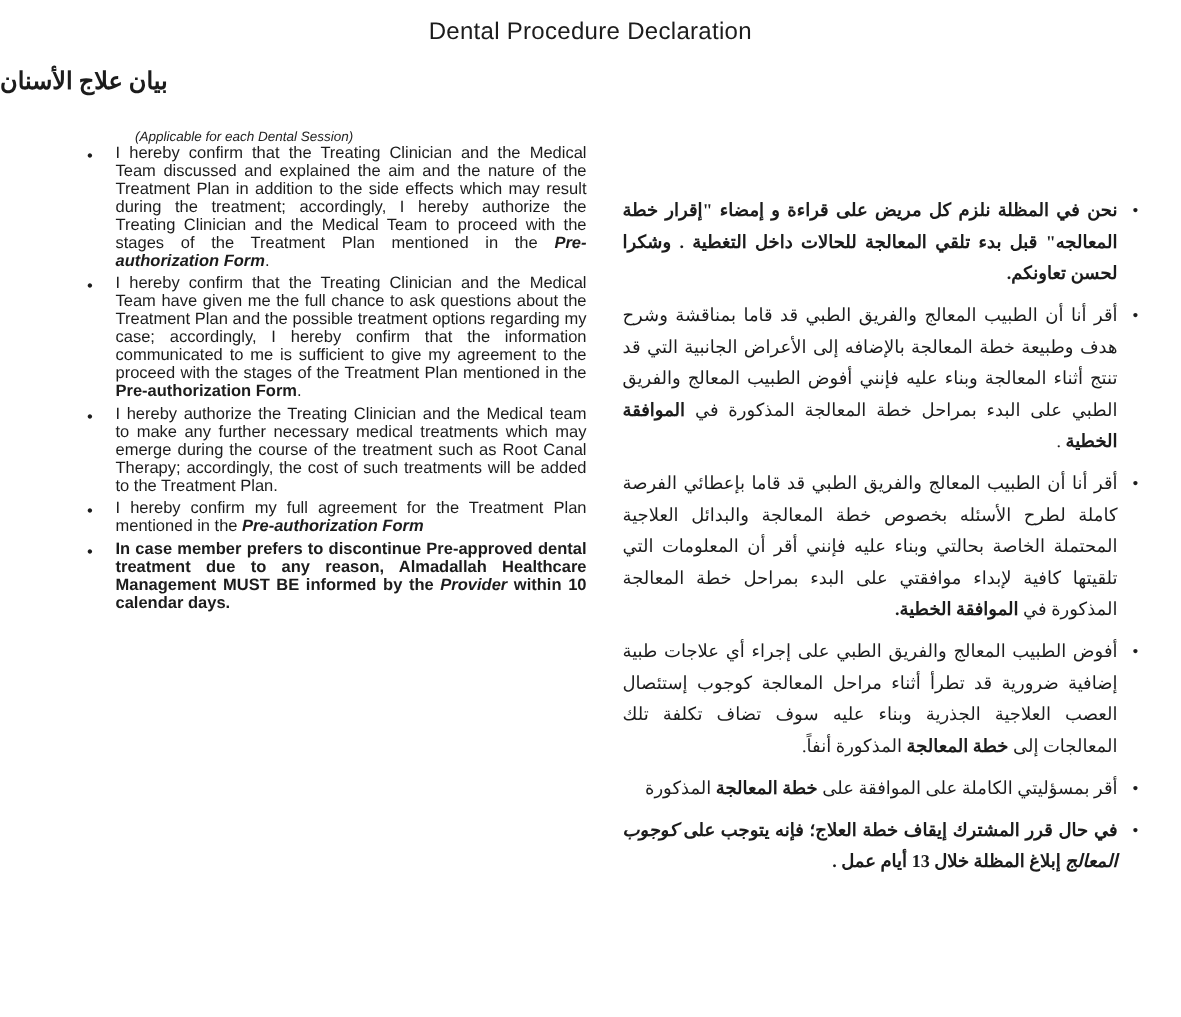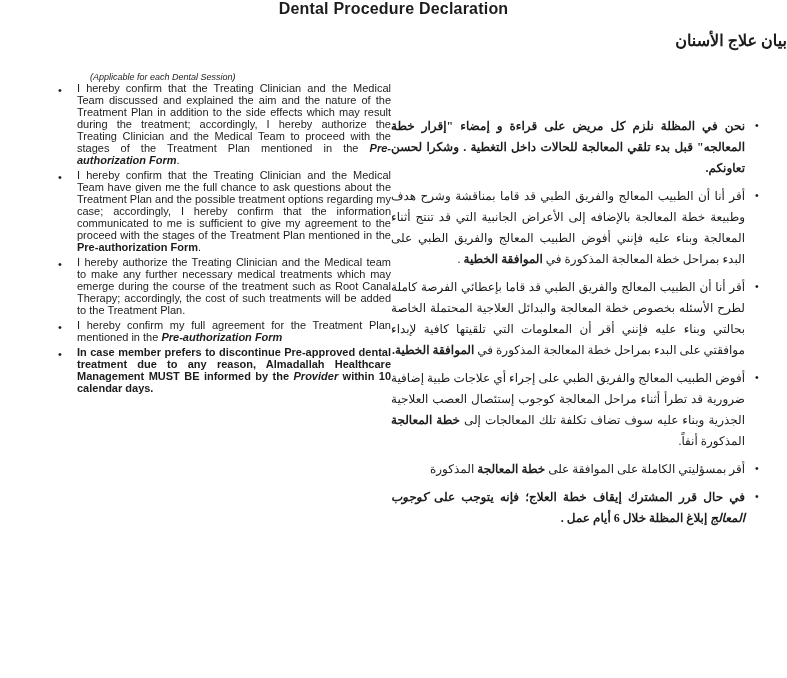--- a/index.html
+++ b/index.html
@@ -5,37 +5,39 @@
   html,body{margin:0;padding:0;background:#ffffff;}
   .page{
     position:relative;
     width:787px;height:678px;
     background:#ffffff;
     font-family:"Liberation Sans","DejaVu Sans",sans-serif;
     color:#1c1c1c;
     overflow:hidden;
   }
   .title{
+    padding-top:13px;
     text-align:center;
     font-size:16px;
-    font-weight:bold;
+    font-weight:normal;
     letter-spacing:.2px;
   }
   .subtitle{
     margin-top:13px;
-    text-align:right;
+    text-align:left;
     font-size:16px;
     font-weight:bold;
     direction:rtl;
     font-family:"Liberation Serif","DejaVu Serif",serif;
   }
   .content{
     display:flex;
     margin-top:22px;
     padding:0 28px 0 58px;
+    gap:24px;
     box-sizing:border-box;
   }
   .col-en{width:333px;flex:none;}
   .col-ar{
     flex:1;
     padding-top:44px;
     direction:rtl;
     font-family:"Liberation Serif","DejaVu Serif",serif;
   }
   .note{
@@ -125,19 +127,19 @@
           <div class="bullet-row">
             <span class="marker">•</span>
             <div class="btext"><span class="seg">أفوض الطبيب المعالج والفريق الطبي على إجراء أي علاجات طبية إضافية ضرورية قد تطرأ أثناء مراحل المعالجة كوجوب إستئصال العصب العلاجية الجذرية وبناء عليه سوف تضاف تكلفة تلك المعالجات إلى </span><span class="seg b">خطة المعالجة</span><span class="seg"> المذكورة أنفاً.</span></div>
           </div>
           <div class="bullet-row">
             <span class="marker">•</span>
             <div class="btext"><span class="seg">أقر بمسؤليتي الكاملة على الموافقة على </span><span class="seg b">خطة المعالجة</span><span class="seg"> المذكورة</span></div>
           </div>
           <div class="bullet-row">
             <span class="marker">•</span>
-            <div class="btext"><span class="seg b">في حال قرر المشترك إيقاف خطة العلاج؛ فإنه يتوجب على </span><span class="seg b i">كوجوب المعالج</span><span class="seg b"> إبلاغ المظلة خلال 6 أيام عمل .</span></div>
+            <div class="btext"><span class="seg b">في حال قرر المشترك إيقاف خطة العلاج؛ فإنه يتوجب على </span><span class="seg b i">كوجوب المعالج</span><span class="seg b"> إبلاغ المظلة خلال 13 أيام عمل .</span></div>
           </div>
         </div>
     </div>
 
   </div>
 </div>
 
 </body></html>

